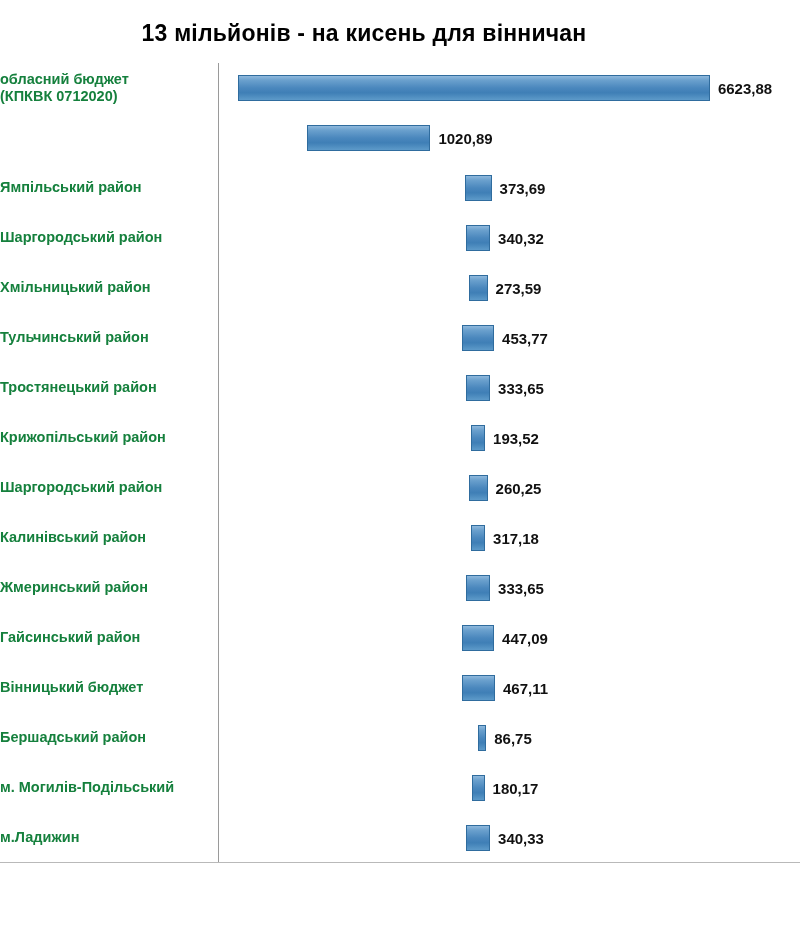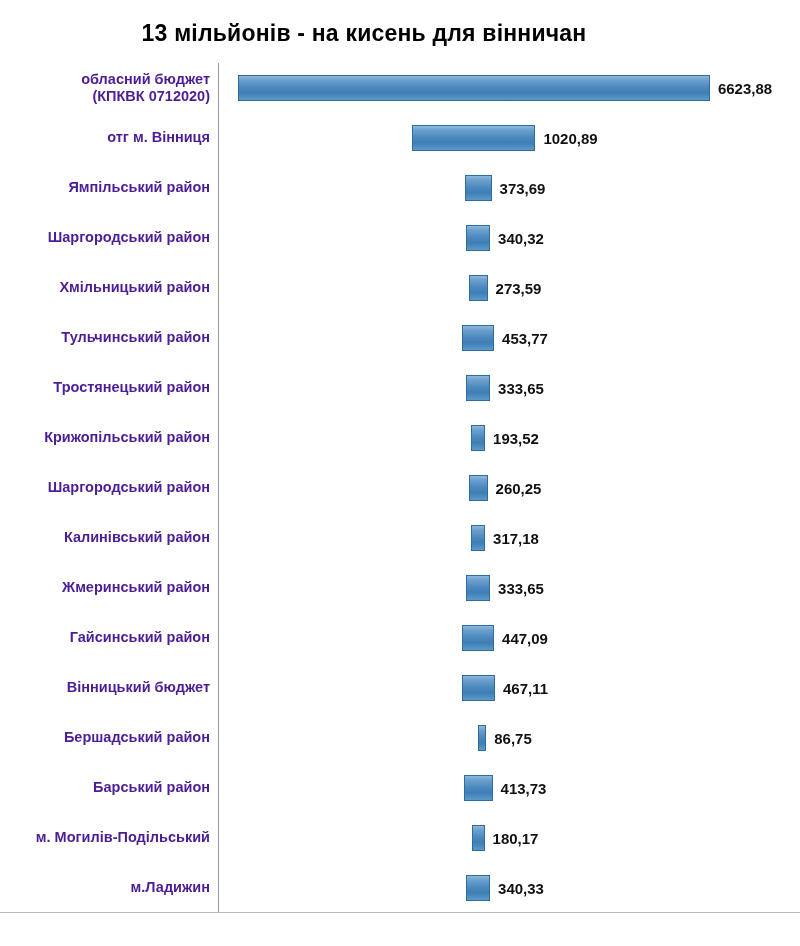--- a/index.html
+++ b/index.html
@@ -33,26 +33,25 @@
     width: 800px;
   }
   .row {
     display: flex;
     align-items: center;
     height: 50px;
   }
   .cat-label {
     width: 210px;
     min-width: 210px;
-    text-align: right;
     padding-right: 0;
     box-sizing: border-box;
     font-size: 14.5px;
     font-weight: bold;
-    color: #4c1d95;
+    color: #15803d;
     line-height: 1.18;
   }
   .cat-label .sub {
     display: block;
     font-weight: bold;
   }
   .bar-zone {
     position: relative;
     flex: 1;
     height: 50px;
@@ -106,21 +105,20 @@
     <div class="axis-line"></div>
     <div id="rows">
         <div class="row">
           <div class="cat-label"><span>обласний бюджет</span><span class="sub">(КПКВК 0712020)</span></div>
           <div class="bar-zone">
             <div class="bar" style="width: 472px;"></div>
             <div class="val">6623,88</div>
           </div>
         </div>
         <div class="row">
-          <div class="cat-label"><span>отг м. Вінниця</span></div>
           <div class="bar-zone">
             <div class="bar" style="width: 123px;"></div>
             <div class="val">1020,89</div>
           </div>
         </div>
         <div class="row">
           <div class="cat-label"><span>Ямпільський район</span></div>
           <div class="bar-zone">
             <div class="bar" style="width: 27px;"></div>
             <div class="val">373,69</div>
@@ -194,27 +192,20 @@
           <div class="bar-zone">
             <div class="bar" style="width: 33px;"></div>
             <div class="val">467,11</div>
           </div>
         </div>
         <div class="row">
           <div class="cat-label"><span>Бершадський район</span></div>
           <div class="bar-zone">
             <div class="bar" style="width: 8px;"></div>
             <div class="val">86,75</div>
-          </div>
-        </div>
-        <div class="row">
-          <div class="cat-label"><span>Барський район</span></div>
-          <div class="bar-zone">
-            <div class="bar" style="width: 29px;"></div>
-            <div class="val">413,73</div>
           </div>
         </div>
         <div class="row">
           <div class="cat-label"><span>м. Могилів-Подільський</span></div>
           <div class="bar-zone">
             <div class="bar" style="width: 13px;"></div>
             <div class="val">180,17</div>
           </div>
         </div>
         <div class="row">

